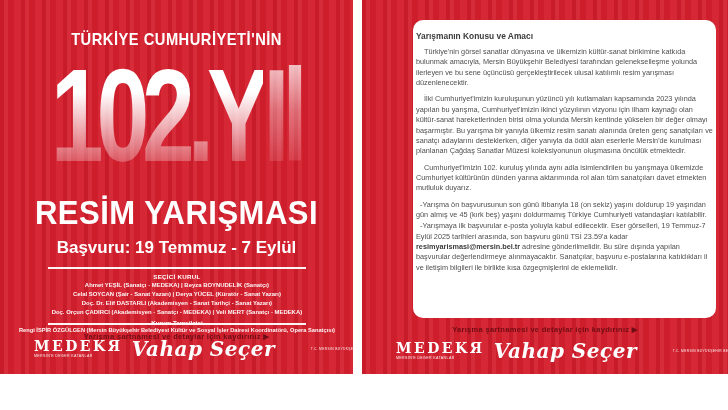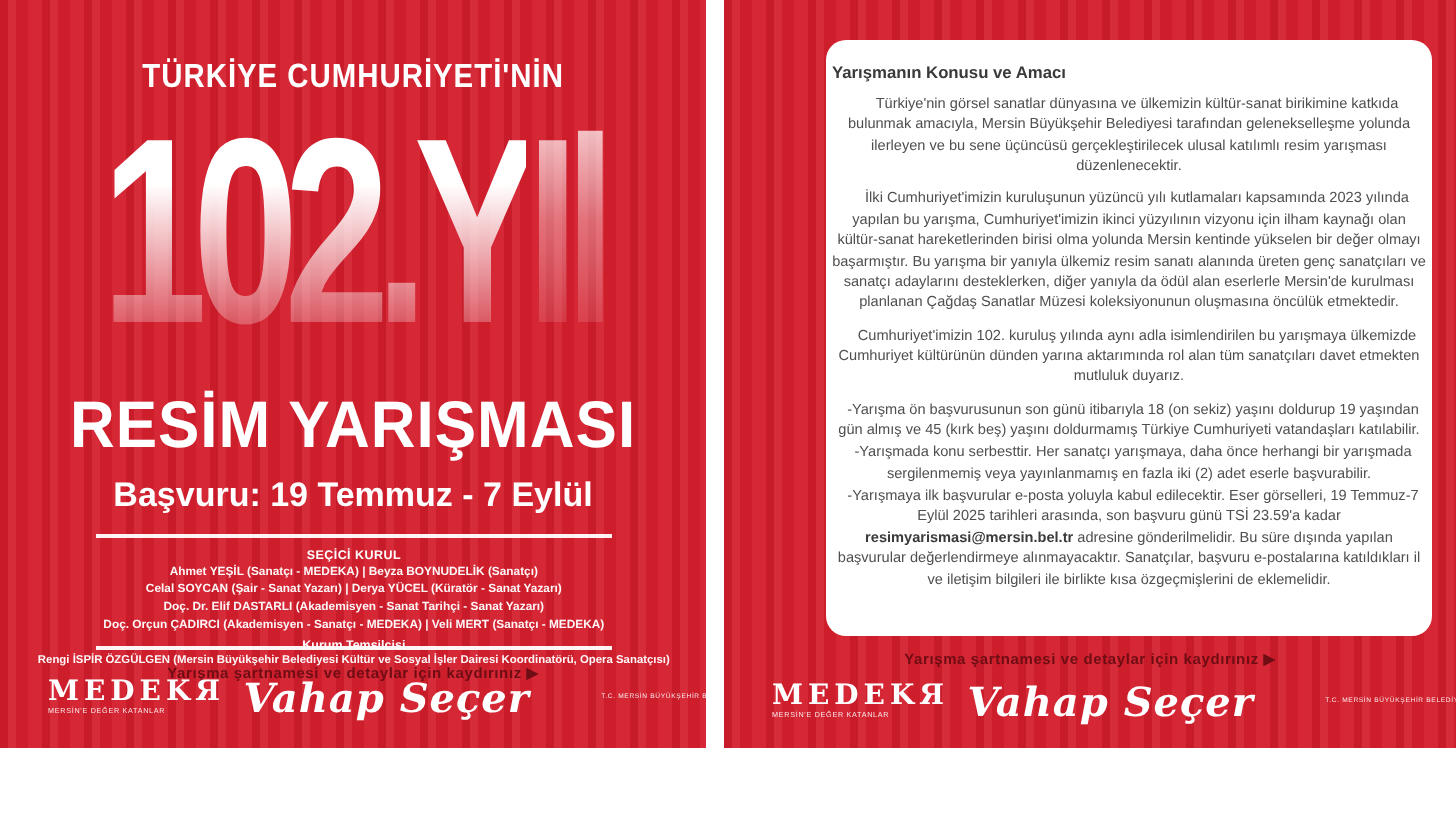--- a/index.html
+++ b/index.html
@@ -58,21 +58,21 @@
   .rep-line { font-size:7.3px; line-height:1.5; font-weight:bold; opacity:0.96; }
   .divider-2 { margin-top:-28px; }
   .scroll-hint {
     color:#6e0d14; font-weight:bold; font-size:7.5px; text-align:center;
     letter-spacing:0.3px; margin-top:2px; white-space:nowrap;
   }
 
   
   .footer-row {
     position:absolute; left:0; right:0; bottom:8px;
-    display:flex; align-items:center; justify-content:space-between; padding:0 24px;margin-top:48px;
+    display:flex; align-items:center; justify-content:space-between; padding:0 34px;margin-top:48px;
   }
   .medeka { color:#ffffff; display:flex; flex-direction:column; }
   .medeka-logo { font-weight:bold; font-size:14px; letter-spacing:2.5px; font-family:"DejaVu Serif", serif; }
   .micro {
     font-size:6px; letter-spacing:0.6px; white-space:nowrap; opacity:0.9;
   }
   .medeka .micro { transform:scale(0.6); transform-origin:left top; margin-top:0px; }
   .signature-block { color:#ffffff; display:flex; flex-direction:row; align-items:center; }
   .signature {
     font-family:"DejaVu Serif", serif; font-style:italic; font-weight:bold;
@@ -84,21 +84,21 @@
   .muni-block .micro { transform:scale(0.5); transform-origin:center top; }
 
   
   .card {
     position:absolute; left:26px; right:12px; top:20px; bottom:56px;
     background:#ffffff; border-radius:10px; padding:11px 3px; box-sizing:border-box;
     color:#4f4f4f; overflow:hidden;margin-left:25px;
   }
   .card-heading { font-size:8.4px; font-weight:bold; color:#3a3a3a; margin:0 0 6px 0; }
   .card-heading.second { margin-top:7px; }
-  .card p { font-size:7.3px; line-height:1.42; margin:0 0 6px 0;text-align:center; }
+  .card p { font-size:7.3px; line-height:1.42; margin:0 0 6px 0; }
   .p-indent { text-indent:8px; }
   .rule { margin:0 0 1px 0 !important; text-indent:4px; }
   .email { font-weight:bold; color:#3a3a3a; }
   .rp-hint {
     position:absolute; left:0; right:0; bottom:40px;
     color:#6e0d14; font-weight:bold; font-size:7.5px; text-align:center;
     letter-spacing:0.3px; white-space:nowrap;
   }
   .panel-right .footer-row { bottom:6px; }
 </style>
@@ -150,21 +150,20 @@
     </div>
   </div>
 
   <div class="panel panel-right">
     <div class="card">
       <div class="card-heading">Yarışmanın Konusu ve Amacı</div>
       <p class="p-indent">Türkiye'nin görsel sanatlar dünyasına ve ülkemizin kültür-sanat birikimine katkıda bulunmak amacıyla, Mersin Büyükşehir Belediyesi tarafından gelenekselleşme yolunda ilerleyen ve bu sene üçüncüsü gerçekleştirilecek ulusal katılımlı resim yarışması düzenlenecektir.</p>
       <p class="p-indent">İlki Cumhuriyet'imizin kuruluşunun yüzüncü yılı kutlamaları kapsamında 2023 yılında yapılan bu yarışma, Cumhuriyet'imizin ikinci yüzyılının vizyonu için ilham kaynağı olan kültür-sanat hareketlerinden birisi olma yolunda Mersin kentinde yükselen bir değer olmayı başarmıştır. Bu yarışma bir yanıyla ülkemiz resim sanatı alanında üreten genç sanatçıları ve sanatçı adaylarını desteklerken, diğer yanıyla da ödül alan eserlerle Mersin'de kurulması planlanan Çağdaş Sanatlar Müzesi koleksiyonunun oluşmasına öncülük etmektedir.</p>
       <p class="p-indent">Cumhuriyet'imizin 102. kuruluş yılında aynı adla isimlendirilen bu yarışmaya ülkemizde Cumhuriyet kültürünün dünden yarına aktarımında rol alan tüm sanatçıları davet etmekten mutluluk duyarız.</p>
       <p class="rule">-Yarışma ön başvurusunun son günü itibarıyla 18 (on sekiz) yaşını doldurup 19 yaşından gün almış ve 45 (kırk beş) yaşını doldurmamış Türkiye Cumhuriyeti vatandaşları katılabilir.</p>
-      <p class="rule">-Yarışmada konu serbesttir. Her sanatçı yarışmaya, daha önce herhangi bir yarışmada sergilenmemiş veya yayınlanmamış en fazla iki (2) adet eserle başvurabilir.</p>
       <p class="rule"><span>-Yarışmaya ilk başvurular e-posta yoluyla kabul edilecektir. Eser görselleri, 19 Temmuz-7 Eylül 2025 tarihleri arasında, son başvuru günü TSİ 23.59'a kadar </span><span class="email">resimyarismasi@mersin.bel.tr</span><span> adresine gönderilmelidir. Bu süre dışında yapılan başvurular değerlendirmeye alınmayacaktır. Sanatçılar, başvuru e-postalarına katıldıkları il ve iletişim bilgileri ile birlikte kısa özgeçmişlerini de eklemelidir.</span></p>
     </div>
 
     <div class="rp-hint">Yarışma şartnamesi ve detaylar için kaydırınız ▶</div>
 
     <div class="footer-row">
       <div class="medeka">
         <span class="medeka-logo">MEDEKЯ</span>
         <span class="micro">MERSİN'E DEĞER KATANLAR</span>
       </div>

